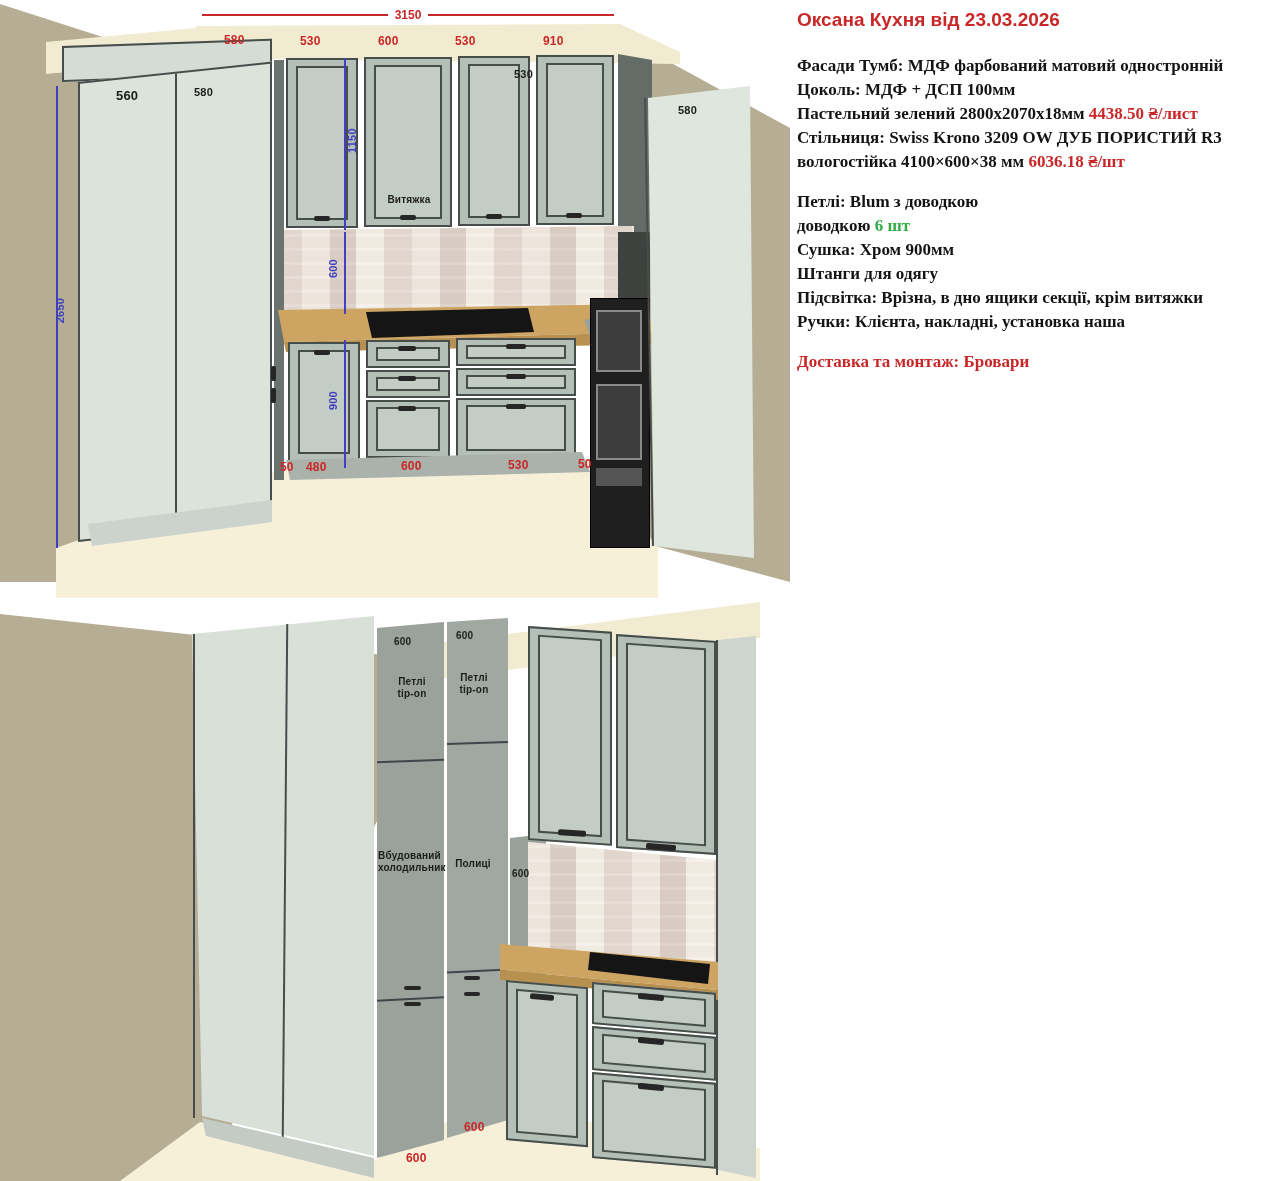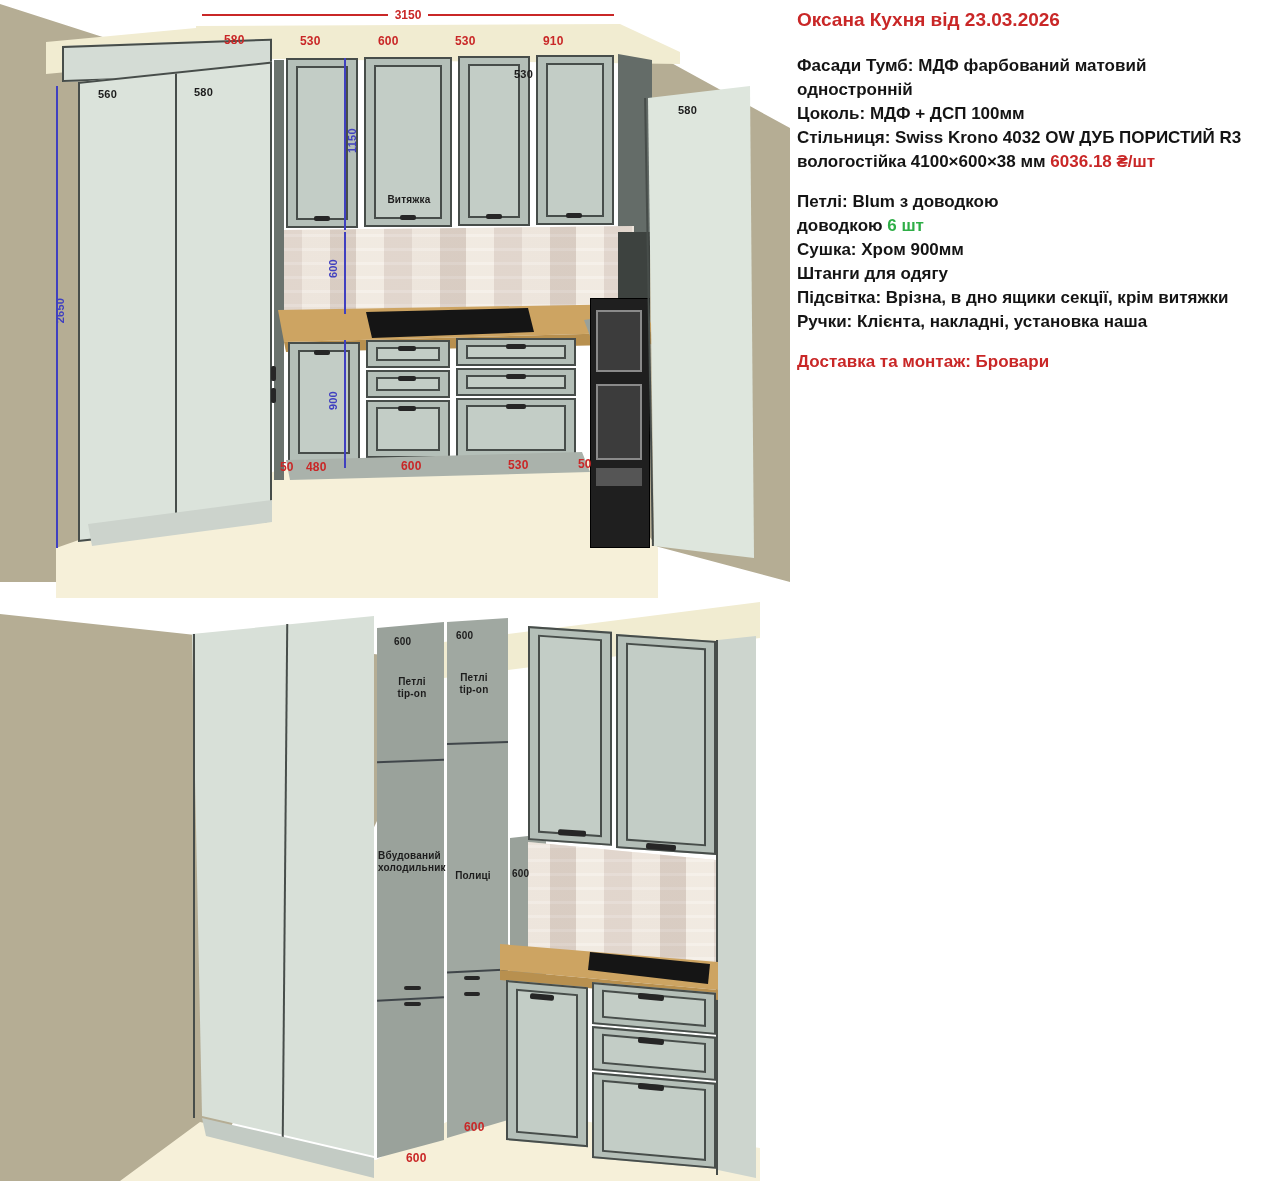--- a/index.html
+++ b/index.html
@@ -28,21 +28,21 @@
   .handle{position:absolute;background:#262626;border-radius:2px;z-index:5;}
   .edge{position:absolute;background:#474d4a;}
   .brickbg{background-color:#ece4da;
       background-image:
         repeating-linear-gradient(90deg, rgba(201,185,175,.55) 0 26px, rgba(244,238,230,.6) 26px 54px, rgba(216,202,194,.55) 54px 82px, rgba(238,230,222,.6) 82px 110px),
         repeating-linear-gradient(0deg, transparent 0 11px, #f7f3ee 11px 14px);}
   
   .specs{position:absolute;left:797px;top:8px;width:456px;
          font:700 17px/24px "Liberation Sans","DejaVu Sans",sans-serif;color:#141414;}
   .specs .title{color:#c92727;font-size:19px;margin:0 0 22px 0;}
-  .specs .line{min-height:24px;}
+  .specs .line{min-height:24px;font-family:Liberation Serif, serif;}
   .specs .gap{height:16px;}
   .specs .red{color:#c92727;}
   .specs .green{color:#2fae47;}
 </style>
 </head>
 <body>
 
 <div class="page">
 
   <div class="scene" style="left:0;top:0;width:790px;height:598px;">
@@ -118,21 +118,21 @@
 
     <div class="vline" style="left:56px;top:86px;height:462px;"></div>
     <div class="lbl blue rot" style="left:48px;top:304px;">2650</div>
     <div class="vline" style="left:344px;top:58px;height:172px;"></div>
     <div class="lbl blue rot" style="left:340px;top:134px;">1150</div>
     <div class="vline" style="left:344px;top:232px;height:82px;"></div>
     <div class="lbl blue rot" style="left:324px;top:262px;">600</div>
     <div class="vline" style="left:344px;top:340px;height:128px;"></div>
     <div class="lbl blue rot" style="left:324px;top:394px;">900</div>
 
-    <div class="lbl" style="left:98px;top:88px;font-size:11px;">560</div>
+    <div class="lbl" style="left:116px;top:88px;font-size:13px;">560</div>
     <div class="lbl" style="left:194px;top:86px;font-size:11px;">580</div>
     <div class="lbl" style="left:514px;top:68px;font-size:11px;">530</div>
     <div class="lbl" style="left:678px;top:104px;font-size:11px;">580</div>
     <div class="lbl" style="left:382px;top:194px;width:54px;">Витяжка</div>
   </div>
 
   <div class="scene" style="left:0;top:600px;width:762px;height:581px;">
     <div class="face" style="background:#b5ad94;clip-path:polygon(0px 14px,430px 60px,430px 110px,205px 581px,0px 581px);"></div>
     <div class="face" style="background:#f6f0d9;clip-path:polygon(120px 581px,200px 522px,376px 560px,478px 505px,760px 548px,760px 581px);"></div>
     <div class="face" style="background:#f1ecd1;clip-path:polygon(428px 44px,760px 2px,760px 38px,428px 80px);"></div>
@@ -175,31 +175,32 @@
     <div class="handle" style="left:638px;top:484px;width:26px;height:6px;transform:rotate(5deg);"></div>
 
     <div class="lbl" style="left:394px;top:36px;">600</div>
     <div class="lbl" style="left:456px;top:30px;">600</div>
     <div class="lbl" style="left:390px;top:76px;width:44px;">Петлі
 tip-on</div>
     <div class="lbl" style="left:452px;top:72px;width:44px;">Петлі
 tip-on</div>
     <div class="lbl" style="left:378px;top:250px;width:62px;">Вбудований
 холодильник</div>
-    <div class="lbl" style="left:450px;top:258px;width:46px;margin-top:12px;">Полиці</div>
+    <div class="lbl" style="left:450px;top:258px;width:46px;">Полиці</div>
     <div class="lbl" style="left:512px;top:268px;">600</div>
     <div class="lbl red" style="left:464px;top:520px;">600</div>
     <div class="lbl red" style="left:406px;top:551px;">600</div>
   </div>
 
   <div class="specs">
     <div class="title">Оксана Кухня від 23.03.2026</div>
     <div class="line"><span>Фасади Тумб: МДФ фарбований матовий одностронній</span></div>
     <div class="line"><span>Цоколь: МДФ + ДСП 100мм</span></div>
-    <div class="line"><span>Стільниця: Swiss Krono 4032 OW ДУБ ПОРИСТИЙ R3</span></div>
+    <div class="line"><span>Пастельний зелений 2800х2070х18мм </span><span class="red">4438.50 ₴/лист</span></div>
+    <div class="line"><span>Стільниця: Swiss Krono 3209 OW ДУБ ПОРИСТИЙ R3</span></div>
     <div class="line"><span>вологостійка 4100×600×38 мм </span><span class="red">6036.18 ₴/шт</span></div>
     <div class="gap"></div>
     <div class="line"><span>Петлі: Blum з доводкою</span></div>
     <div class="line"><span>доводкою </span><span class="green">6 шт</span></div>
     <div class="line"><span>Сушка: Хром 900мм</span></div>
     <div class="line"><span>Штанги для одягу</span></div>
     <div class="line"><span>Підсвітка: Врізна, в дно ящики секції, крім витяжки</span></div>
     <div class="line"><span>Ручки: Клієнта, накладні, установка наша</span></div>
     <div class="gap"></div>
     <div class="line red"><span>Доставка та монтаж: Бровари</span></div>

